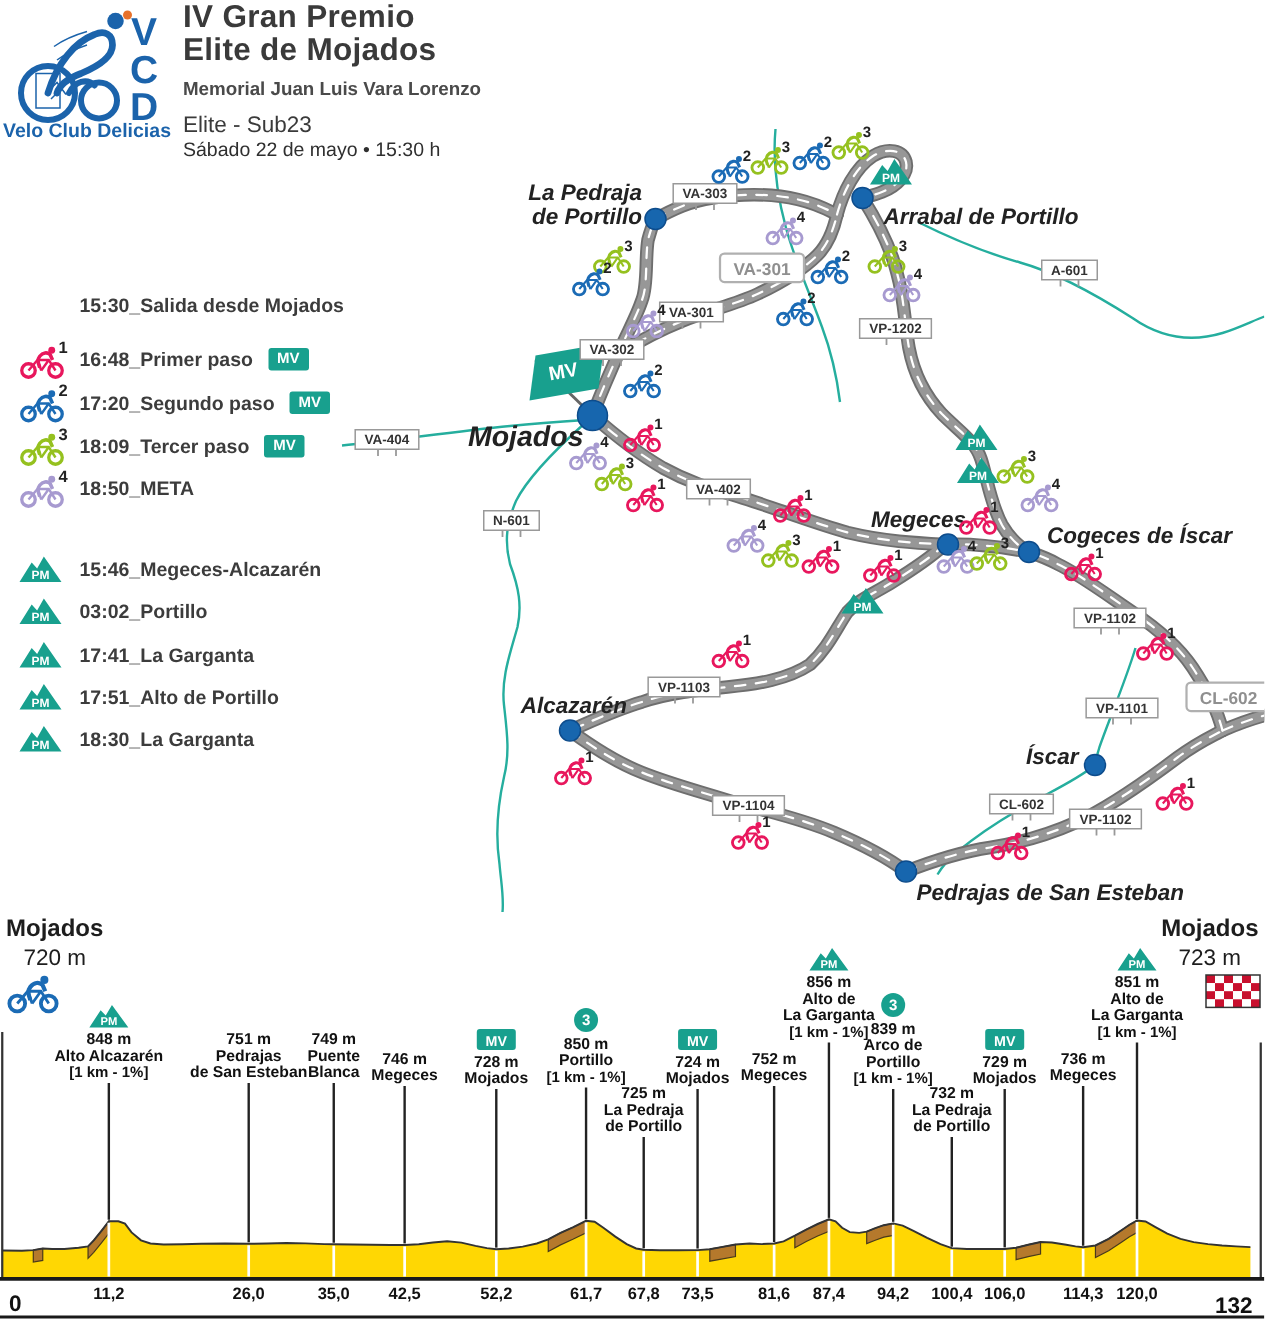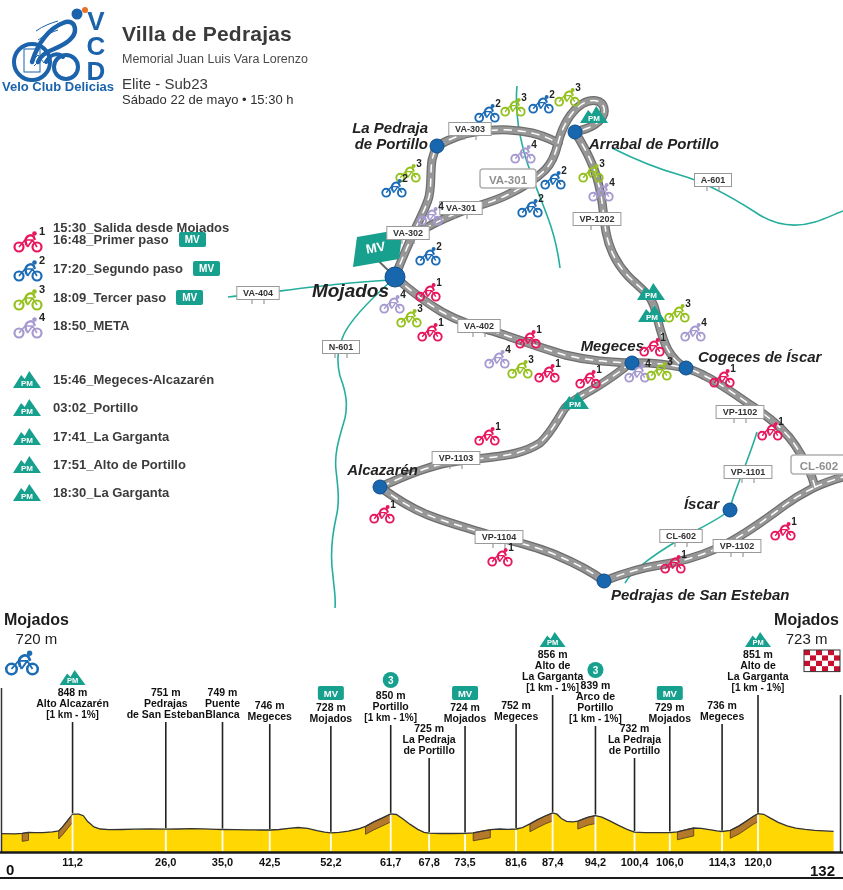--- a/index.html
+++ b/index.html
@@ -3,21 +3,21 @@
 <meta charset="utf-8">
 <style>
   html,body{margin:0;padding:0;background:#fff;}
   #poster{position:relative;width:843px;height:890px;background:#fff;overflow:hidden;
           font-family:"Liberation Sans",sans-serif;color:#3c3c3c;}
   svg{display:block;}
   #scene{position:absolute;left:0;top:0;pointer-events:none;}
   .abs{position:absolute;}
   .title1{left:122px;top:0px;font-size:21px;font-weight:700;color:#3a3a3a;letter-spacing:.2px;}
   .title2{left:122px;top:22px;font-size:21px;font-weight:700;color:#3a3a3a;letter-spacing:.2px;}
-  .memorial{left:122px;top:52px;font-size:12.5px;font-weight:400;color:#4a4a4a;}
+  .memorial{left:122px;top:52px;font-size:12.5px;font-weight:700;color:#4a4a4a;}
   .category{left:122px;top:75px;font-size:15px;font-weight:400;color:#3a3a3a;}
   .datetime{left:122px;top:92px;font-size:13px;font-weight:400;color:#2f2f2f;}
   .sched-row{position:absolute;left:12px;height:30px;display:flex;align-items:center;}
   .sched-ic{width:41px;flex:0 0 41px;display:flex;align-items:center;}
   .sched-label{font-size:13px;font-weight:700;color:#3c3c3c;white-space:nowrap;}
   .mv-badge{margin-left:10px;background:#18A08E;color:#fff;font-size:10px;font-weight:700;
             padding:1px 6px;border-radius:2px;line-height:13px;}
   .pstart{left:4px;top:610px;line-height:19px;}
   .pfinish{right:4px;top:610px;text-align:right;line-height:19px;}
   .pname{font-size:16px;font-weight:700;color:#1d1d1d;}
@@ -407,27 +407,28 @@
         <rect x="804" y="666.2" width="6" height="5.4" fill="#fff"></rect>
         <rect x="810" y="666.2" width="6" height="5.4" fill="#C8102E"></rect>
         <rect x="816" y="666.2" width="6" height="5.4" fill="#fff"></rect>
         <rect x="822" y="666.2" width="6" height="5.4" fill="#C8102E"></rect>
         <rect x="828" y="666.2" width="6" height="5.4" fill="#fff"></rect>
         <rect x="834" y="666.2" width="6" height="5.4" fill="#C8102E"></rect>
         <rect x="804" y="650" width="36" height="21.6" fill="none" stroke="#333" stroke-width="1"></rect>
       </g>
   </svg>
 
-  <div class="abs title2">Villa de Pedrajas</div>
+  <div class="abs title1">IV Gran Premio</div>
+  <div class="abs title2">Elite de Mojados</div>
   <div class="abs memorial">Memorial Juan Luis Vara Lorenzo</div>
   <div class="abs category">Elite - Sub23</div>
   <div class="abs datetime">Sábado 22 de mayo • 15:30 h</div>
 
   <div id="schedule">
-      <div class="sched-row" style="top: 212px;">
+      <div class="sched-row" style="top: 188px;">
         <div class="sched-ic"></div>
         <span class="sched-label">15:30_Salida desde Mojados</span>
       </div>
       <div class="sched-row" style="top: 224px;">
         <div class="sched-ic">
           <svg width="38" height="27" viewBox="0 0 38 27">
             <use x="0" y="3" width="32" height="24" fill="#E8175D" stroke="#E8175D" href="#cyc"></use>
             <text x="30" y="9" text-anchor="middle" font-size="11" font-weight="bold" fill="#222">1</text>
           </svg>
         </div>

